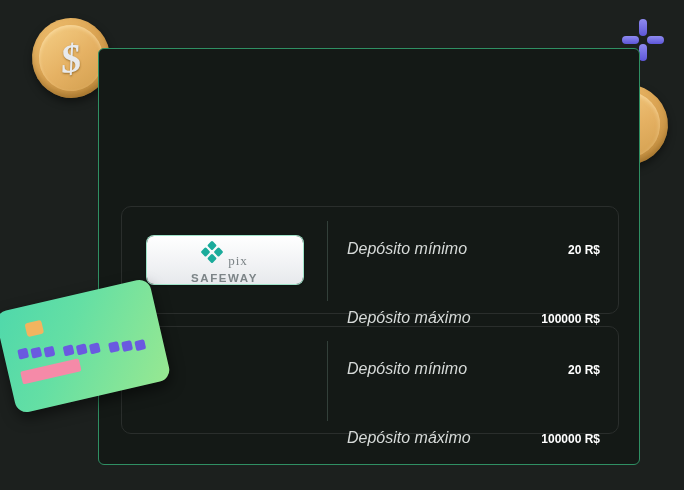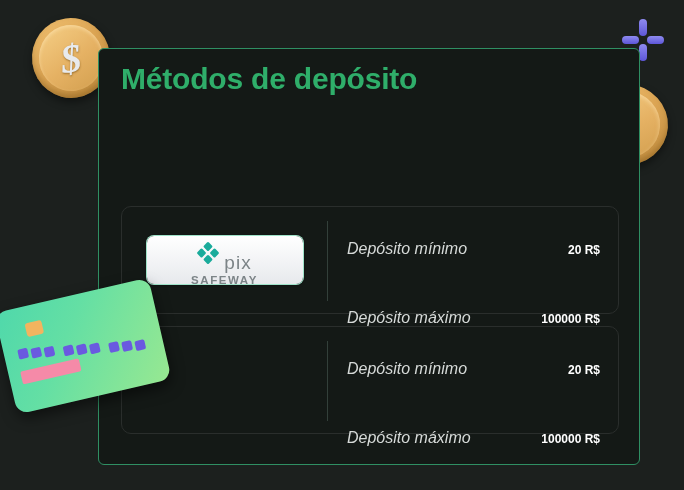--- a/index.html
+++ b/index.html
@@ -58,22 +58,22 @@
   
   .pix-chip {
     width:156px; height:48px; border-radius:7px;
     background:linear-gradient(180deg,#ffffff 0%,#f2f3f5 55%,#e7e9ec 100%);
     box-shadow:0 0 0 1px #9fe3c9, 0 1px 3px rgba(0,0,0,.5);
     display:flex; flex-direction:column; align-items:center; justify-content:center;
     gap:1px;
   }
   .pix-top { display:flex; align-items:center; gap:5px; }
   .pix-word {
-    font-size:19px; color:#7c8487; letter-spacing:1px; line-height:1;
-    font-family:Liberation Sans, sans-serif;
+    font-size:13px; color:#7c8487; letter-spacing:1px; line-height:1;
+    font-family:Liberation Serif, serif;
     margin-top:18px;
   }
   .pix-sub { font-size:4px; color:#aab0b3; letter-spacing:.4px; height:5px; }
   .safeway {
     font-size:11.5px; font-weight:bold; color:#7c8487; letter-spacing:1.6px;
   }
 
   
   .pb-icon { position:relative; width:46px; height:34px; margin-bottom:8px; }
   .pb-card-back {
@@ -176,21 +176,20 @@
   </div>
 
   <div id="plus-icon">
     <i class="v"></i>
     <i class="v2"></i>
     <i class="h"></i>
     <i class="h2"></i>
   </div>
 
   <div class="panel">
-    <div class="title">Métodos de depósito</div>
 
     <div class="method-card first">
       <div class="logo-col">
         <div class="pix-chip">
           <div class="pix-top">
             <svg width="22" height="22" viewBox="0 0 24 24">
               <g fill="#1aab9b">
                 <rect x="8.2" y="1.1" width="7.6" height="7.6" rx="1.6" transform="rotate(45 12 4.9)"></rect>
                 <rect x="8.2" y="15.3" width="7.6" height="7.6" rx="1.6" transform="rotate(45 12 19.1)"></rect>
                 <rect x="1.1" y="8.2" width="7.6" height="7.6" rx="1.6" transform="rotate(45 4.9 12)"></rect>

